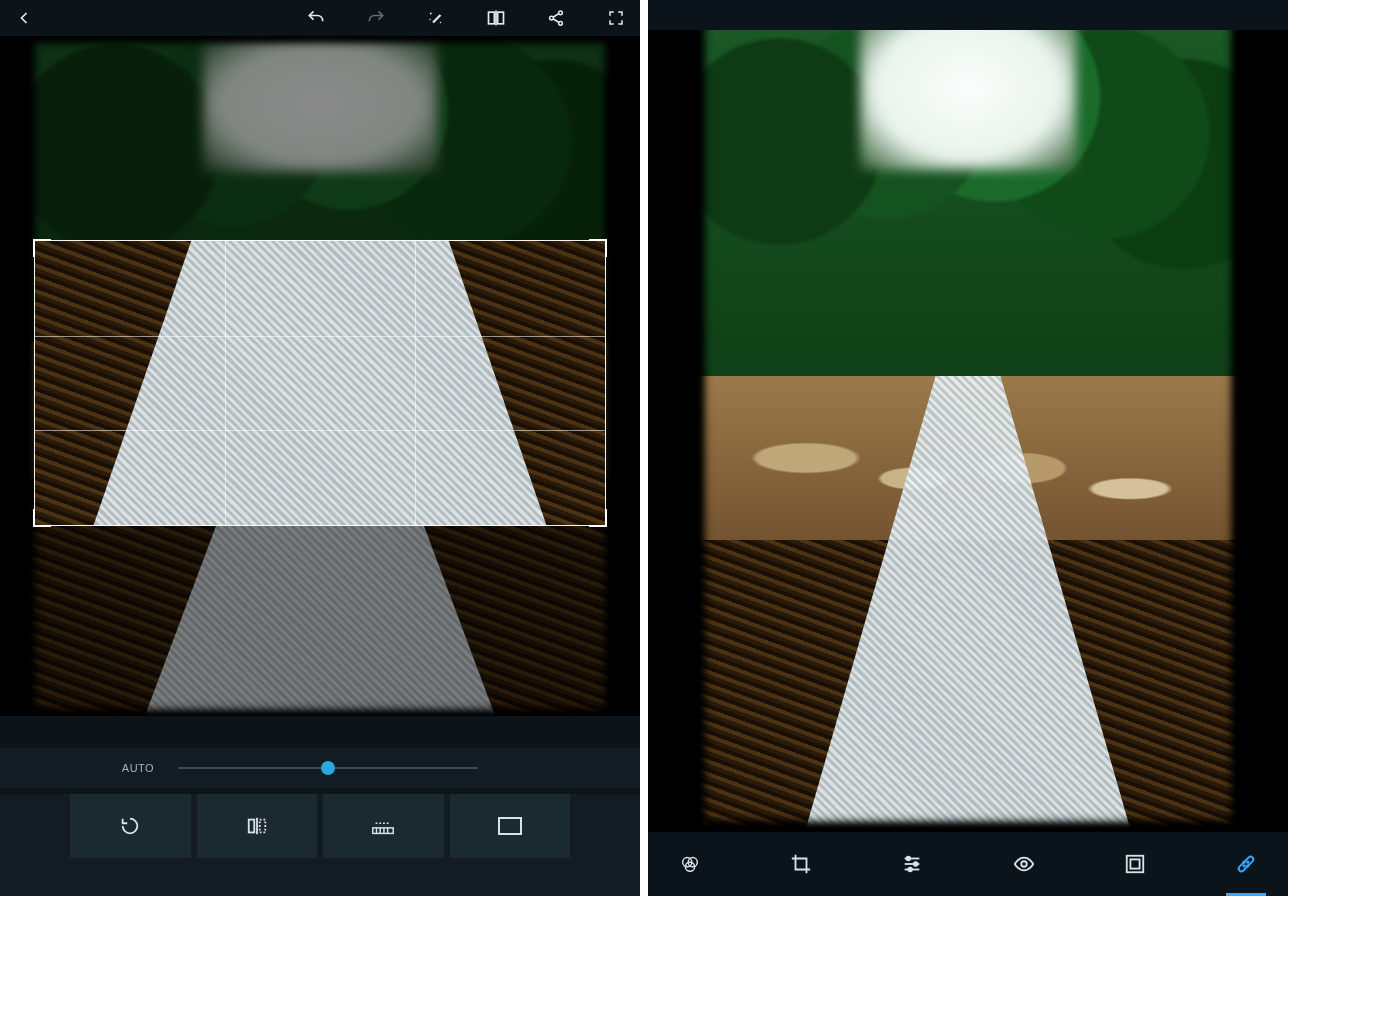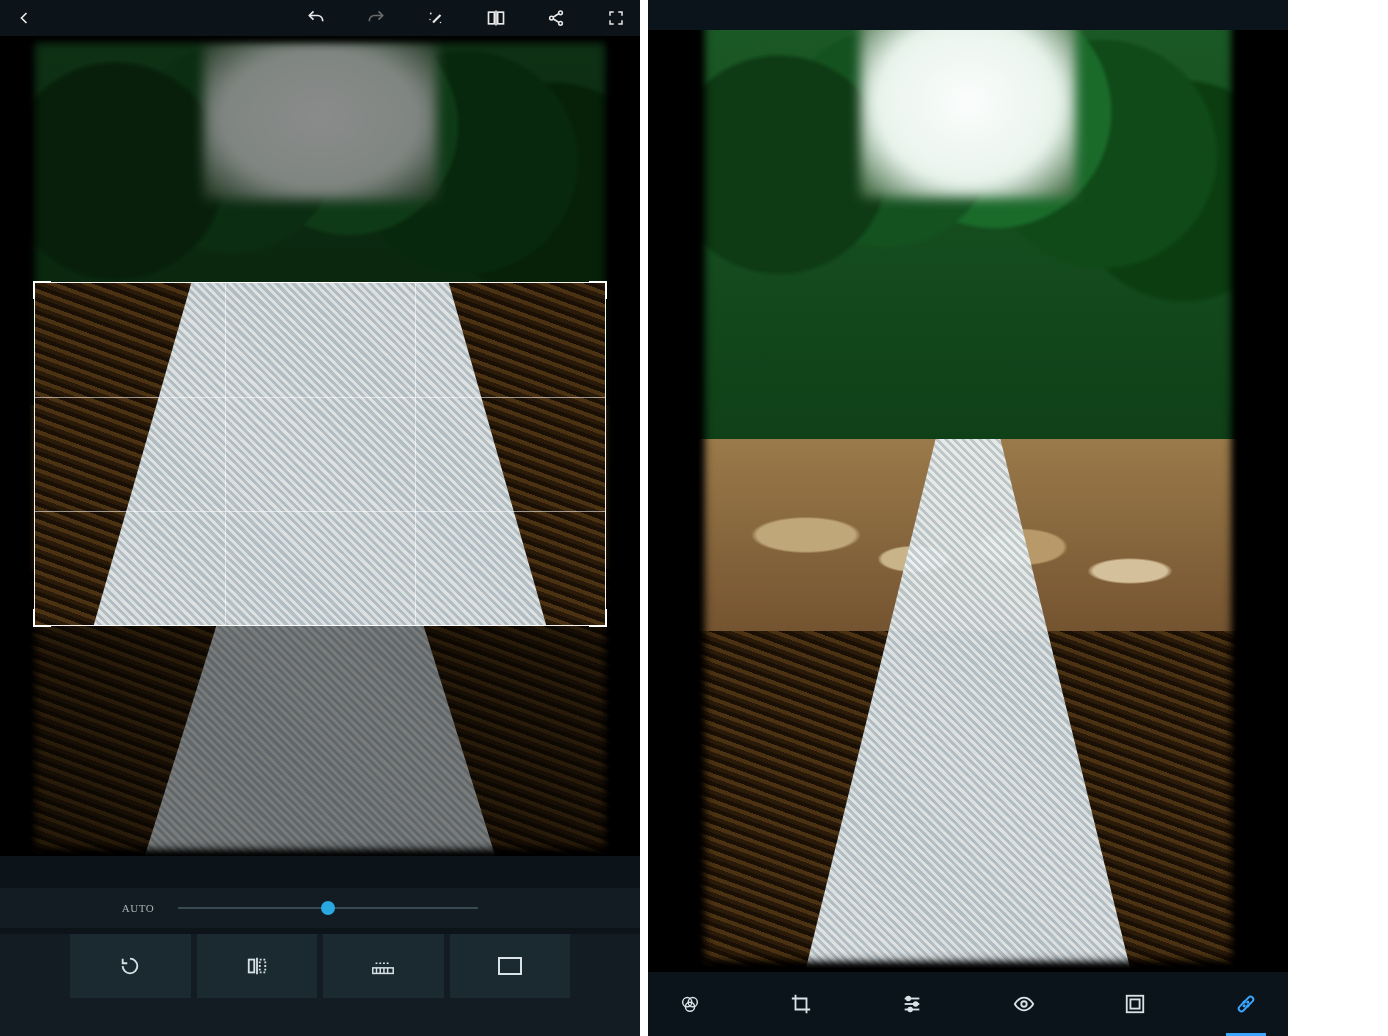--- a/index.html
+++ b/index.html
@@ -6,24 +6,23 @@
   body {
     width: 1388px;
     height: 1036px;
     background: #ffffff;
     display: flex;
     font-family: Arial, sans-serif;
     overflow: hidden;
   }
   .panel {
     position: relative;
-    height: 1036px;
+    height: 896px;
     background: #0d1419;
     overflow: hidden;
-    font-family: Liberation Serif, serif;
   }
   .panel-left { width: 640px; }
   .panel-right { width: 640px; margin-left: 8px; }
 
   
   .topbar {
     position: absolute;
     top: 0; left: 0; right: 0;
     height: 36px;
     display: flex;

